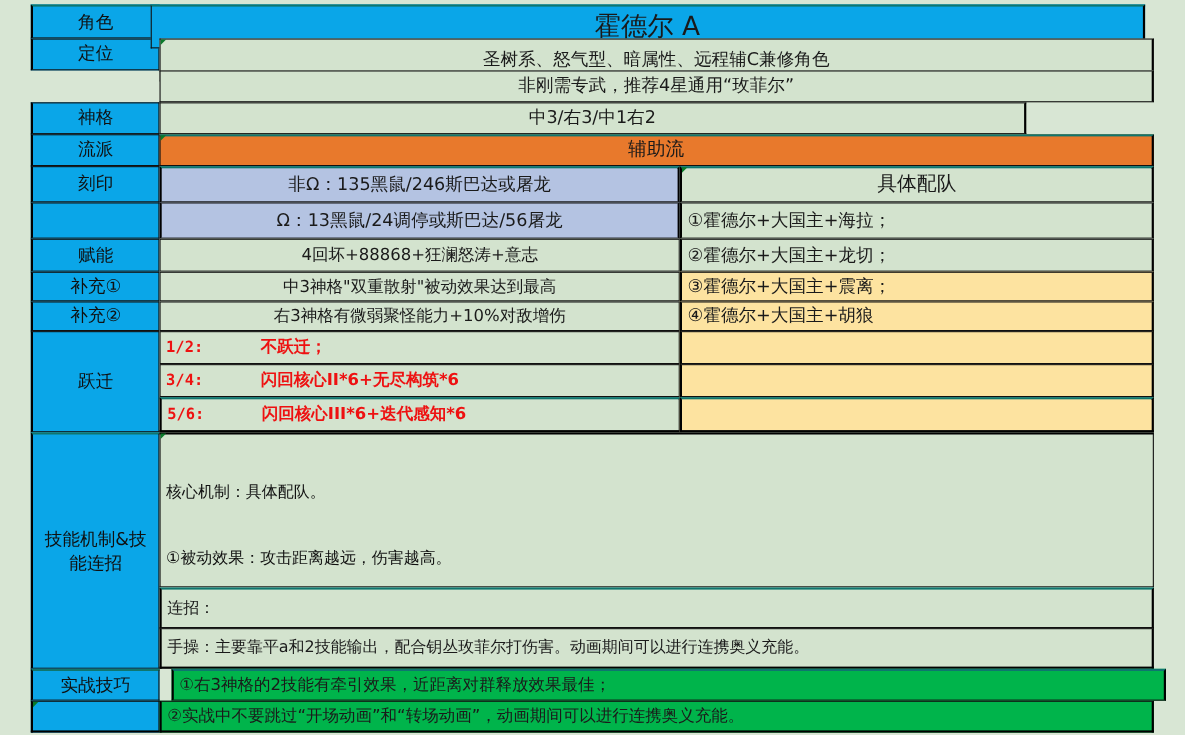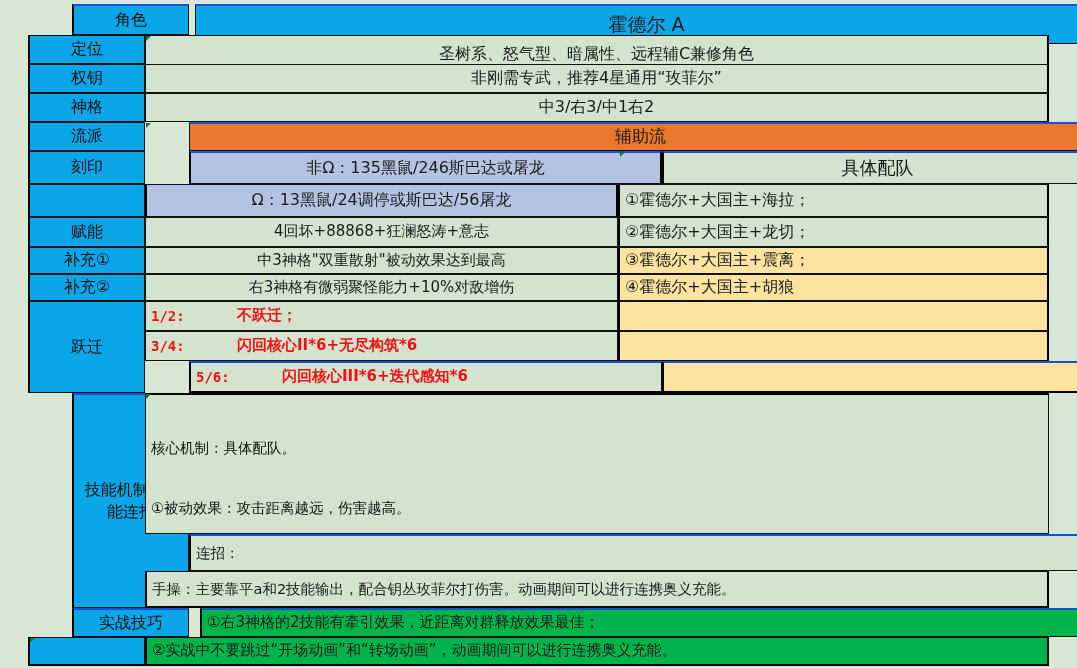--- a/index.html
+++ b/index.html
@@ -47,21 +47,21 @@
 
   .c-blue   { background: #0aa6e8; }
   .c-green  { background: #d3e3ce; }
   .c-orange { background: #e8792c; }
   .c-lav    { background: #b4c3e2; }
   .c-yellow { background: #fde3a0; }
   .c-ggreen { background: #00b44b; }
 
   .left  { justify-content: flex-start; padding-left: 5px; }
 
-  .thick-top    { border-top: 2px solid #1d4ed8; margin-left: 44px; }
+  .thick-top    { border-top: 2px solid #0f766e; }
   .thick-bottom { border-bottom: 2px solid #000; }
   .thick-left   { border-left: 2px solid #000; }
   .thick-right  { border-right: 2px solid #000; }
 
   
   .jump-row {
     color: #ee1111;
     font-weight: bold;
     font-size: 15px;
     justify-content: flex-start;
@@ -110,37 +110,36 @@
     pointer-events: none;
   }
 </style>
 </head>
 <body>
 
 <div class="sheet">
 
   <div class="cell label thick-left thick-top" style="left:28px;top:4px;width:117px;height:31px;">角色</div>
   <div class="cell label thick-left" style="left:28px;top:35px;width:117px;height:29px;">定位</div>
-  <div class="cell label thick-left" style="left:28px;top:64px;width:117px;height:29px;">权钥</div>
   <div class="cell label thick-left" style="left:28px;top:93px;width:117px;height:29px;">神格</div>
   <div class="cell label thick-left" style="left:28px;top:122px;width:117px;height:29px;">流派</div>
   <div class="cell label thick-left" style="left:28px;top:151px;width:117px;height:33px;">刻印</div>
   <div class="cell label blank thick-left" style="left:28px;top:184px;width:117px;height:33px;"></div>
   <div class="cell label thick-left" style="left:28px;top:217px;width:117px;height:30px;">赋能</div>
   <div class="cell label thick-left" style="left:28px;top:247px;width:117px;height:27px;">补充①</div>
   <div class="cell label thick-left" style="left:28px;top:274px;width:117px;height:27px;">补充②</div>
   <div class="cell label thick-left" style="left:28px;top:301px;width:117px;height:92px;">跃迁</div>
   <div class="cell label label-multiline thick-left thick-top" style="left:28px;top:393px;width:117px;height:215px;">技能机制&amp;技能连招</div>
   <div class="cell label thick-left thick-top" style="left:28px;top:608px;width:117px;height:29px;">实战技巧</div>
   <div class="cell label blank thick-left thick-bottom" style="left:28px;top:637px;width:117px;height:29px;"></div>
 
-  <div class="cell c-blue thick-top thick-right" style="left:151px;top:4px;width:904px;height:40px;font-size:19px;">霍德尔 A</div>
+  <div class="cell c-blue thick-top thick-right" style="left:137px;top:4px;width:904px;height:40px;font-size:24px;">霍德尔 A</div>
   <div class="cell c-green thick-right" style="left:145px;top:35px;width:904px;height:39px;font-size:16px;">圣树系、怒气型、暗属性、远程辅C兼修角色</div>
   <div class="cell c-green thick-right" style="left:145px;top:64px;width:904px;height:29px;font-size:16px;">非刚需专武，推荐4星通用“玫菲尔”</div>
-  <div class="cell c-green thick-right" style="left:145px;top:93px;width:904px;height:29px;font-size:16px;">中3/右3/中1右2</div>
+  <div class="cell c-green thick-right" style="left:145px;top:93px;width:788px;height:29px;font-size:16px;">中3/右3/中1右2</div>
   <div class="cell c-orange thick-right thick-top" style="left:145px;top:122px;width:904px;height:29px;font-size:17px;">辅助流</div>
   <span class="marker" style="left:146px;top:123px;"></span>
 
   <div class="cell c-lav thick-left thick-top thick-right" style="left:145px;top:151px;width:473px;height:33px;font-size:16px;">非Ω：135黑鼠/246斯巴达或屠龙</div>
   <div class="cell c-lav thick-left thick-right" style="left:145px;top:184px;width:473px;height:33px;font-size:16px;">Ω：13黑鼠/24调停或斯巴达/56屠龙</div>
   <div class="cell c-green" style="left:145px;top:217px;width:473px;height:30px;font-size:15px;">4回坏+88868+狂澜怒涛+意志</div>
   <div class="cell c-green" style="left:145px;top:247px;width:473px;height:27px;font-size:15px;">中3神格"双重散射"被动效果达到最高</div>
   <div class="cell c-green" style="left:145px;top:274px;width:473px;height:27px;font-size:15px;">右3神格有微弱聚怪能力+10%对敌增伤</div>
 
   <div class="cell c-green jump-row" style="left:145px;top:301px;width:473px;height:30px;">

